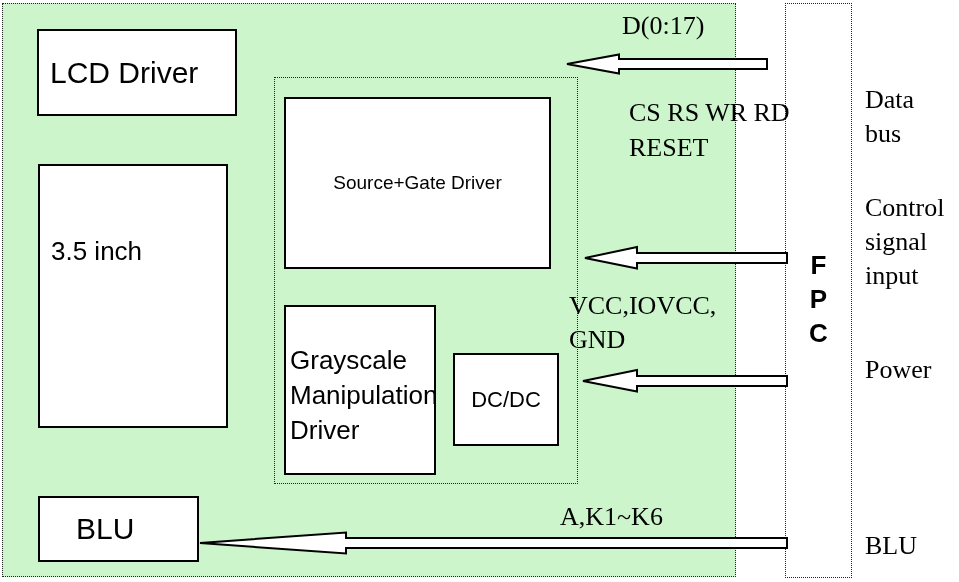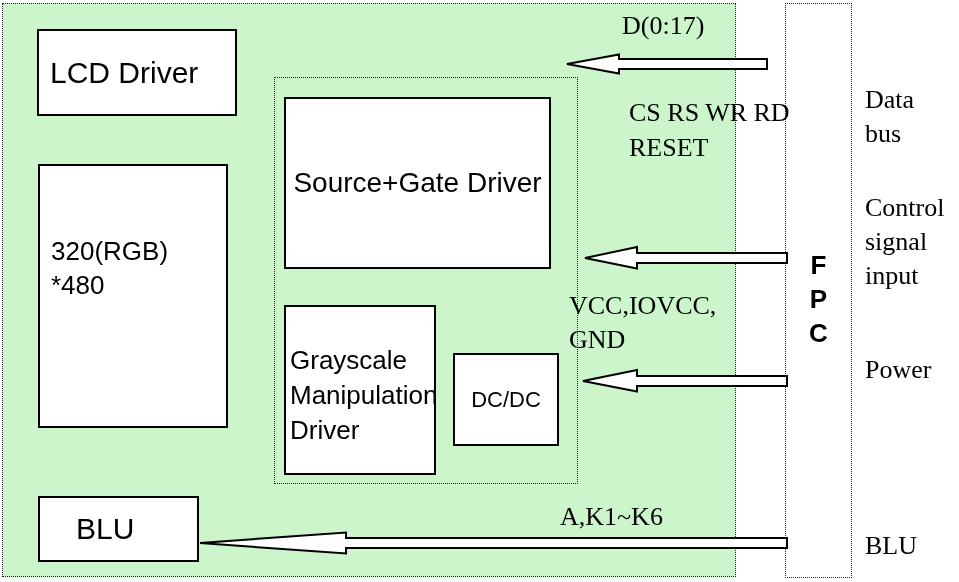--- a/index.html
+++ b/index.html
@@ -70,21 +70,21 @@
   }
   .center-label {
     position: absolute;
     left: 0; top: 0;
     width: 100%; height: 100%;
     display: flex;
     align-items: center;
     justify-content: center;
     font-size: 22px;
   }
-  .driver-box .center-label { font-size: 28px; }
+  .driver-box .center-label { font-size: 19px; }
   .spec-lines {
     position: absolute;
     left: 11px; top: 68px;
     font-size: 26px;
     line-height: 34px;
   }
   .gray-lines {
     position: absolute;
     left: 4px; top: 36px;
     font-size: 26px;
@@ -119,21 +119,21 @@
   <div class="module-area"></div>
 
   <div class="dashed-box"></div>
 
   <div class="solid-box lcd-panel">
     <div class="box-title">LCD Driver</div>
   </div>
 
   <div class="solid-box panel-spec">
     <div class="spec-lines">
-      <div>320(RGB) *480</div>
+      <div>3.5 inch</div>
     </div>
   </div>
 
   <div class="solid-box driver-box">
     <div class="center-label">Source+Gate Driver</div>
   </div>
 
   <div class="solid-box gray-box">
     <div class="gray-lines">
       <div>Grayscale</div>

